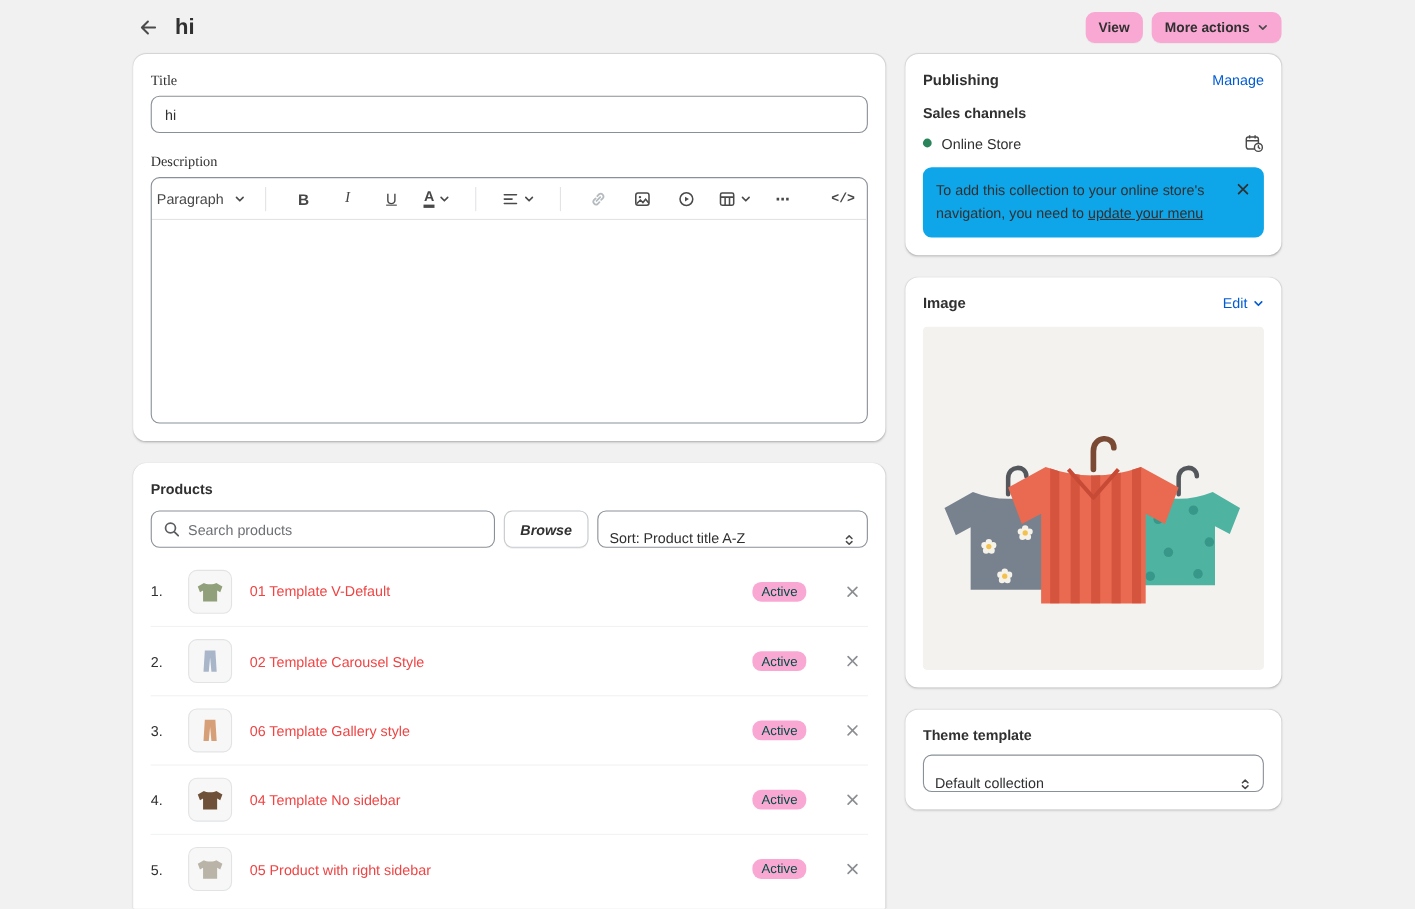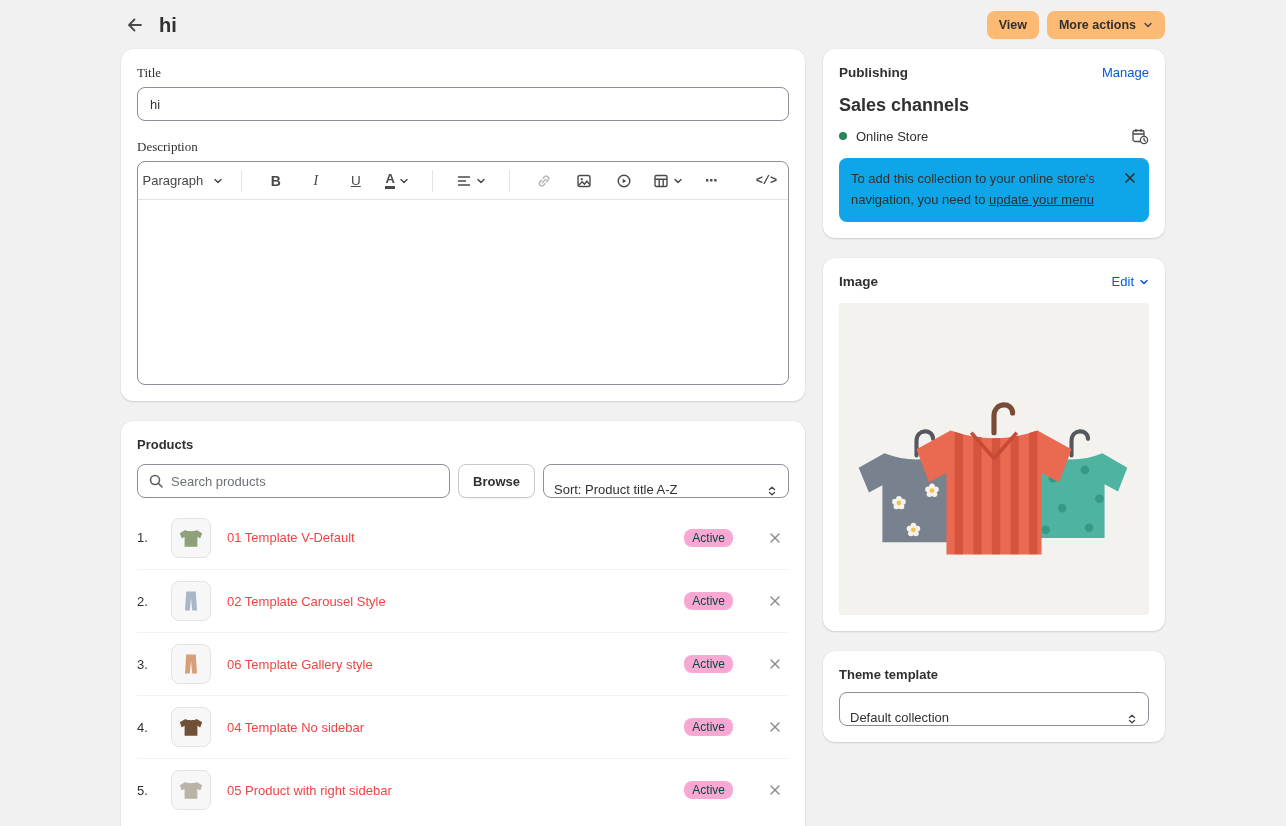--- a/index.html
+++ b/index.html
@@ -11,21 +11,21 @@
   }
   .content { width:1044px; margin:0 auto; }
 
   
   .top-bar { display:flex; align-items:center; justify-content:space-between; padding:11px 0 10px; }
   .top-left { display:flex; align-items:center; gap:10px; }
   .icon-btn { width:28px; height:28px; border:none; background:transparent; border-radius:8px;
               display:flex; align-items:center; justify-content:center; cursor:pointer; }
   .page-title { font-size:20px; font-weight:700; letter-spacing:.1px; }
   .top-right { display:flex; gap:8px; }
-  .btn-gray { background:#fdba74; border:none; border-radius:8px; height:28px; padding:0 12px;
+  .btn-gray { background:#f9a8d4; border:none; border-radius:8px; height:28px; padding:0 12px;
               font-size:12.5px; font-weight:600; color:#303030; display:inline-flex; align-items:center;
               gap:7px; cursor:pointer; font-family:inherit; box-shadow:0 1px 0 rgba(0,0,0,.03); }
 
   
   .layout { display:grid; grid-template-columns:684px 342px; column-gap:18px; align-items:start; }
   .card { background:#fff; border-radius:12px; padding:16px;
           box-shadow:0 1px 2px rgba(0,0,0,.13), 0 0 1px rgba(0,0,0,.12); margin-bottom:20px; }
 
   
   .field-label { font-size:13px; color:#303030; margin-bottom:6px;font-family:Liberation Serif, serif; }
@@ -51,41 +51,41 @@
   
   .card-heading { font-size:13px; font-weight:650; }
   .products-controls { display:flex; gap:8px; margin-top:12px; }
   .search-box { flex:1; display:flex; align-items:center; gap:7px; border:1px solid #8a9097;
                 border-radius:8px; height:34px; padding:0 10px; background:#fff; }
   .search-box input { border:none; outline:none; flex:1; font-size:13px; font-family:inherit; color:#303030; }
   .search-box input::placeholder { color:#616archive5;}
   .search-box input::placeholder { color:#6d7175; }
   .btn-white { background:#fff; border:1px solid #c6cacd; border-radius:8px; height:34px; padding:0 14px;
                font-size:13px; font-weight:600; color:#303030; cursor:pointer; font-family:inherit;
-               box-shadow:0 1px 0 rgba(0,0,0,.05); }
+               box-shadow:0 1px 0 rgba(0,0,0,.05);font-style:italic; }
   .select-box { border:1px solid #8a9097; border-radius:8px; height:34px; display:flex; align-items:flex-end;
                 justify-content:space-between; padding:0 10px; font-size:13px; cursor:pointer; background:#fff; gap:8px; }
   .sort-select { width:246px; }
   .product-list { margin-top:8px; }
   .product-row { display:flex; align-items:center; height:63px; gap:16px; border-top:1px solid #f1f2f3; }
   .product-row:first-child { border-top:none; }
   .row-index { width:18px; flex:none; }
   .thumb { width:40px; height:40px; flex:none; background:#f7f7f7; border:1px solid #e1e3e5;
            border-radius:8px; display:flex; align-items:center; justify-content:center; }
   .product-name { flex:1; color:#ef4444; text-decoration:none; cursor:pointer; }
   .badge { background:#f9a8d4; color:#014b40; font-size:12px; padding:2px 8px; border-radius:8px; flex:none; }
   .row-remove { border:none; background:transparent; cursor:pointer; width:28px; height:28px; margin-left:12px;
                 display:flex; align-items:center; justify-content:center; border-radius:6px; flex:none; }
 
   
   .card-header { display:flex; align-items:center; justify-content:space-between; }
   .side-title { font-size:13.5px; font-weight:650; }
   .link { color:#005bd3; text-decoration:none; font-size:13px; cursor:pointer; background:none; border:none;
           font-family:inherit; display:inline-flex; align-items:center; gap:5px; padding:0; }
-  .subheading { font-size:18px; font-weight:650; margin-top:15px; }
+  .subheading { font-size:13px; font-weight:650; margin-top:15px; }
   .channel-row { display:flex; align-items:center; gap:9px; margin-top:11px; }
   .dot { width:8px; height:8px; border-radius:50%; background:#29845a; flex:none; }
   .channel-icon { margin-left:auto; display:flex; }
   .banner { margin-top:13px; background:#0ea5e9; border-radius:8px; padding:10px 34px 12px 12px;
             font-size:13px; line-height:1.62; position:relative; }
   .banner-link { color:#303030; text-decoration:underline; cursor:pointer; }
   .banner-close { position:absolute; top:9px; right:8px; border:none; background:transparent; cursor:pointer;
                   width:22px; height:22px; display:flex; align-items:center; justify-content:center; border-radius:6px; }
   .image-frame { margin-top:14px; height:312px; background:#f4f2ee; border-radius:4px; overflow:hidden; }
   .image-frame svg { width:100%; height:100%; display:block; }

